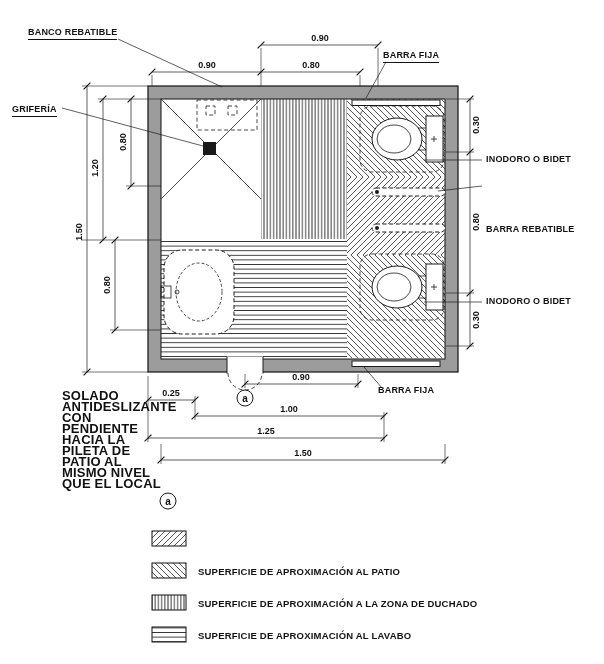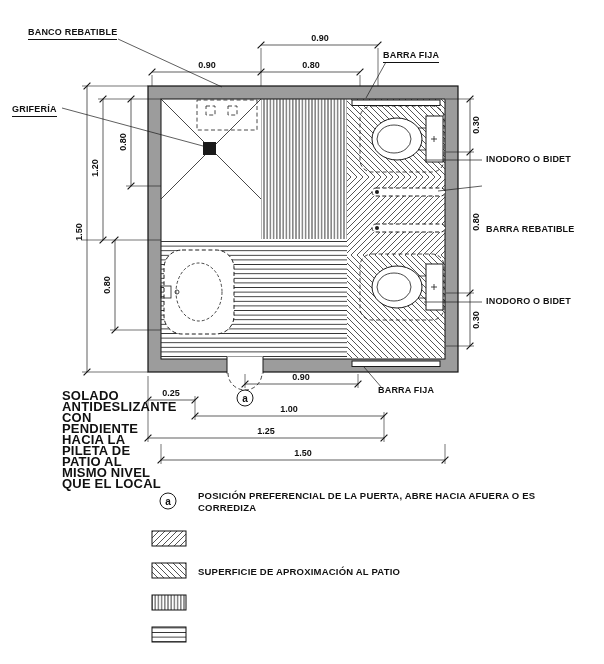--- a/index.html
+++ b/index.html
@@ -227,16 +227,17 @@
   <div class="label underlined" style="left:28px;  top:27px;">BANCO REBATIBLE</div>
   <div class="label underlined" style="left:12px;   top:96px;margin-top:8px;">GRIFERÍA</div>
   <div class="label underlined" style="left:383px; top:50px;">BARRA FIJA</div>
   <div class="label" style="left:486px; top:154px;">INODORO O BIDET</div>
   <div class="label" style="left:486px; top:180px;margin-top:44px;">BARRA REBATIBLE</div>
   <div class="label" style="left:486px; top:296px;">INODORO O BIDET</div>
   <div class="label" style="left:378px; top:385px;">BARRA FIJA</div>
 
   <div class="note" style="left:62px; top:390px; width:102px;">SOLADO ANTIDESLIZANTE CON PENDIENTE HACIA LA PILETA DE PATIO AL MISMO NIVEL QUE EL LOCAL</div>
 
-  <div class="legend-text" style="left:198px; top:490px; width:345px; white-space:normal;">POSICIÓN PREFERENCIAL DE LA PUERTA, ABRE HACIA AFUERA O ES CORREDIZA</div>
   <div class="legend-text" style="left:198px; top:566px;">SUPERFICIE DE APROXIMACIÓN AL PATIO</div>
+  <div class="legend-text" style="left:198px; top:598px;">SUPERFICIE DE APROXIMACIÓN A LA ZONA DE DUCHADO</div>
+  <div class="legend-text" style="left:198px; top:630px;">SUPERFICIE DE APROXIMACIÓN AL LAVABO</div>
 
 </div>
 
 </body></html>

